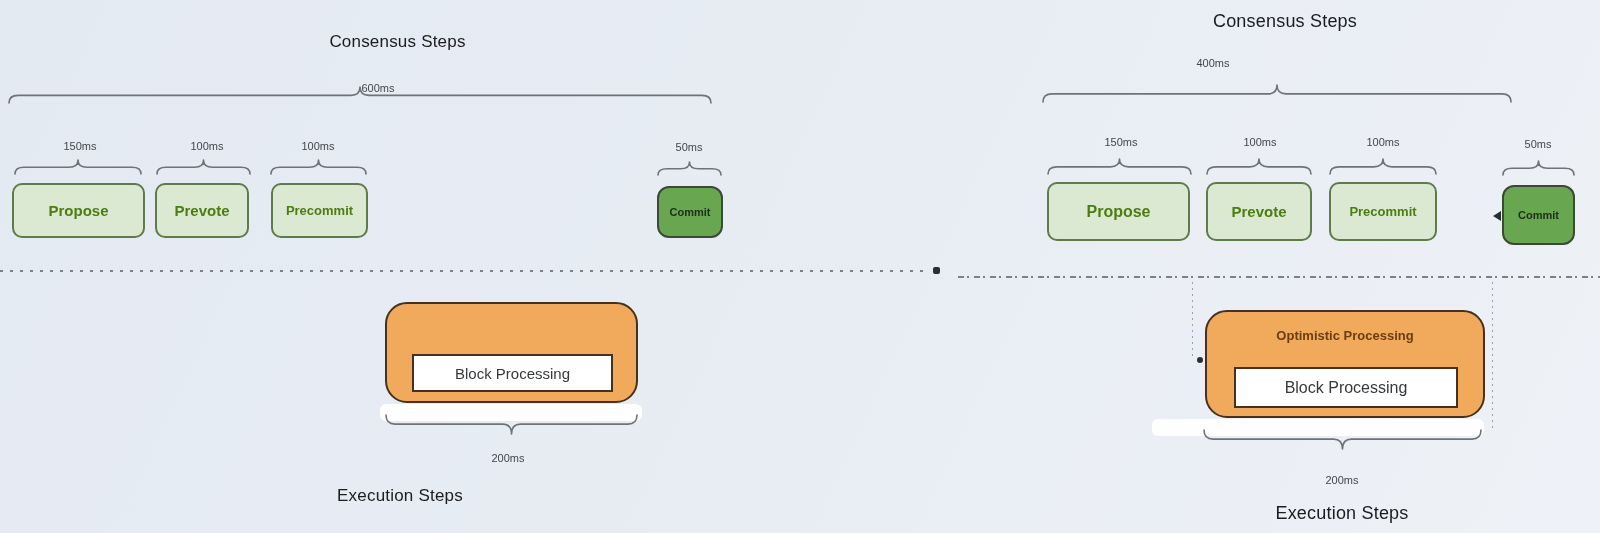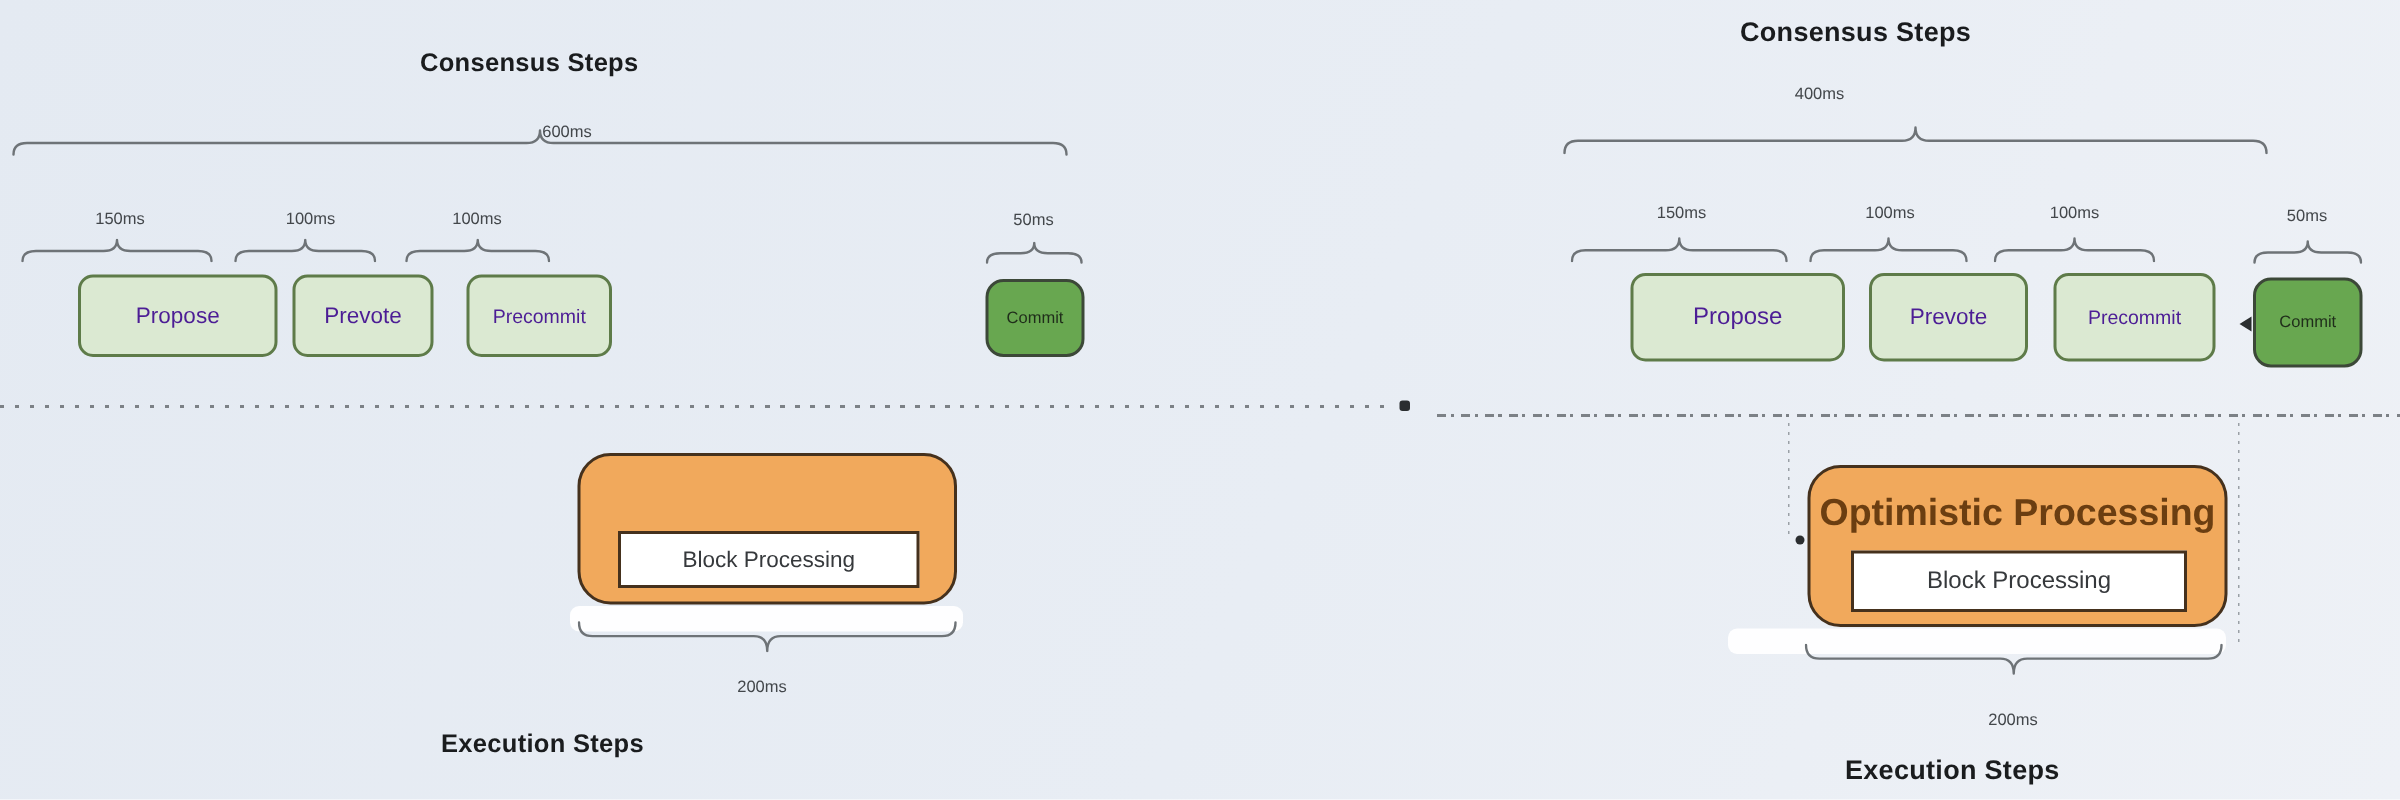--- a/index.html
+++ b/index.html
@@ -1,33 +1,33 @@
 <!DOCTYPE html>
 <html style="--background-top: #e4eaf2; --background-bottom: #eef1f6; --step-fill: #dbe9d2; --step-border: #5e7b49; --commit-fill: #68a750; --commit-border: #3c4838; --process-fill: #f1a95c; --process-border: #45311d; --process-title-text: #6b3e11; --brace-stroke: #6e7377;"><head>
 <meta charset="utf-8">
 <style>
   html,body{margin:0;padding:0;}
   #stage{
     position:relative;width:1600px;height:533px;overflow:hidden;
     background:linear-gradient(115deg,var(--background-top,#e4eaf2) 0%,#e8edf4 55%,var(--background-bottom,#eef1f6) 100%);
     font-family:"Liberation Sans",sans-serif;
   }
-  .sec-title{position:absolute;font-weight:bold;color:#1a1c1e;letter-spacing:.2px;}
+  .sec-title{position:absolute;font-weight:normal;color:#1a1c1e;text-align:center;letter-spacing:.2px;}
   .lbl{position:absolute;font-size:11px;color:#43474b;text-align:center;}
   .brace{position:absolute;}
   .brace svg{display:block;}
   .green-box{
     position:absolute;display:flex;align-items:center;justify-content:center;
     background:var(--step-fill,#dbe9d2);border:2px solid var(--step-border,#5e7b49);
-    border-radius:10px;color:#4c1d95;font-weight:normal;box-sizing:border-box;margin-left:40px;
+    border-radius:10px;color:#4d7c0f;font-weight:bold;box-sizing:border-box;
   }
   .commit-box{
     position:absolute;display:flex;align-items:center;justify-content:center;
     background:var(--commit-fill,#68a750);border:2px solid var(--commit-border,#3c4838);
-    border-radius:12px;color:#1f2d1a;font-weight:normal;box-sizing:border-box;
+    border-radius:12px;color:#1f2d1a;font-weight:bold;box-sizing:border-box;
   }
   .orange-box{
     position:absolute;background:var(--process-fill,#f1a95c);
     border:2px solid var(--process-border,#45311d);border-radius:22px;box-sizing:border-box;
   }
   .orange-title{
     position:relative;text-align:center;font-weight:bold;color:var(--process-title-text,#6b3e11);
   }
   .inner-white{
     position:absolute;display:flex;align-items:center;justify-content:center;
@@ -145,21 +145,21 @@
   <div class="green-box" style="left:1206px;top:182px;width:106px;height:59px;font-size:15px">Prevote</div>
   <div class="green-box" style="left:1329px;top:182px;width:108px;height:59px;font-size:13px">Precommit</div>
   <div class="commit-box" style="left:1502px;top:185px;width:73px;height:60px;font-size:11px">Commit</div>
 
   <div class="arrow-left" style="left:1493px;top:211px"></div>
   <div class="vdot" style="left:1192px;top:282px;height:76px"></div>
   <div class="dot round" style="left:1197px;top:357px;width:6px;height:6px"></div>
   <div class="vdot" style="left:1492px;top:282px;height:146px"></div>
 
   <div class="orange-box" style="left:1205px;top:310px;width:280px;height:108px">
-    <div class="orange-title" style="margin-top:16px;font-size:25px">Optimistic Processing</div>
+    <div class="orange-title" style="margin-top:16px;font-size:13px">Optimistic Processing</div>
     <div class="inner-white" style="left:27px;top:55px;width:224px;height:41px;font-size:16px">Block Processing</div>
   </div>
 
   <div class="white-strip" style="left:1152px;top:419px;width:332px;height:17px"></div>
   <div class="brace" style="left:1203px;top:429px;width:279px;height:21px">
       <svg width="279" height="21" viewBox="0 0 279 21">
         <path d="M1 1 Q1 10.08 10 10.08 L130.5 10.08 Q139.5 10.08 139.5 20 Q139.5 10.08 148.5 10.08 L269 10.08 Q278 10.08 278 1" fill="none" stroke="var(--brace-stroke,#6e7377)" stroke-width="1.6" stroke-linecap="round" stroke-linejoin="round"></path>
       </svg>
     </div>
   <div class="lbl" style="left:1302px;top:474px;width:80px">200ms</div>

